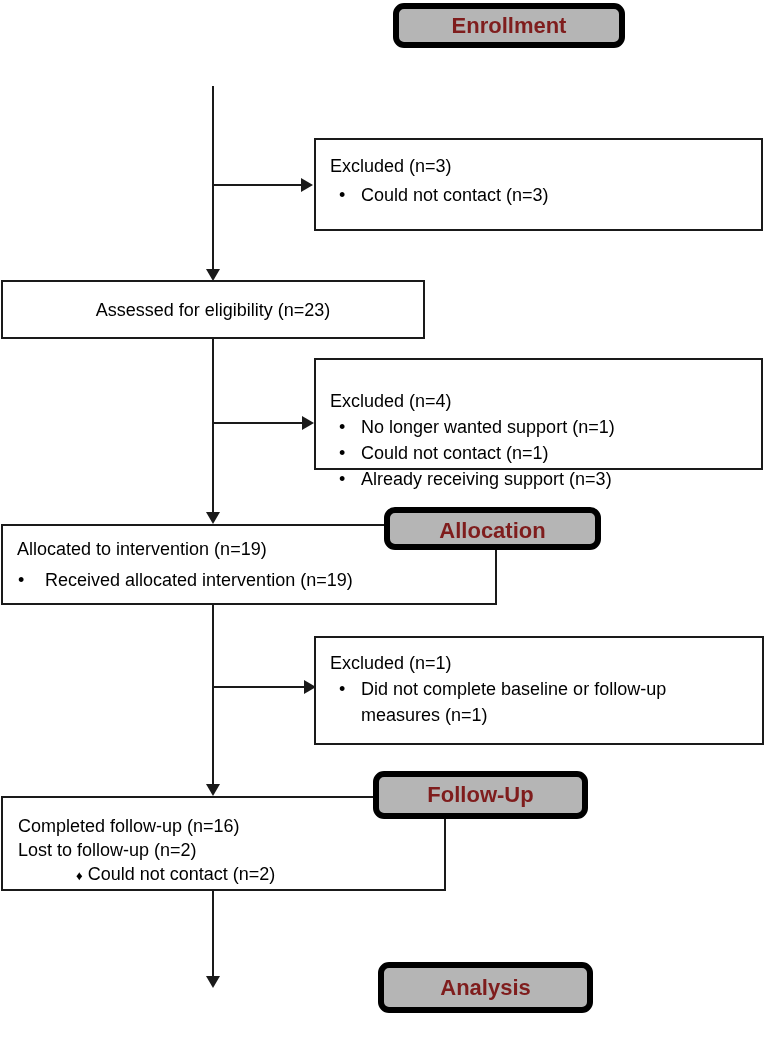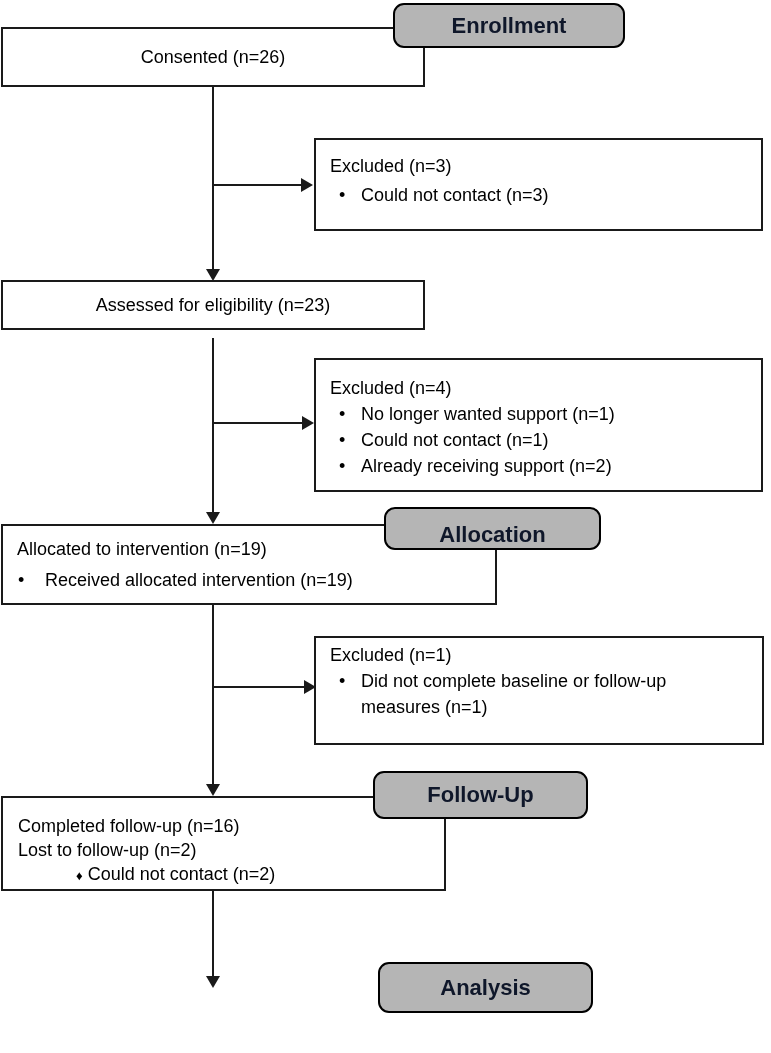--- a/index.html
+++ b/index.html
@@ -56,28 +56,28 @@
   }
   .diamond-line .dmarker {
     font-size: 13px;
     margin-right: 5px;
   }
   
   .hdr {
     position: absolute;
     box-sizing: border-box;
     background: #b5b5b5;
-    border: 2px solid #000000;
+    border: 6px solid #000000;
     border-radius: 11px;
     display: flex;
     align-items: center;
     justify-content: center;
     font-size: 22px;
     font-weight: 700;
-    color: #0f172a;
+    color: #7f1d1d;
     z-index: 3;
   }
   
   .vline {
     position: absolute;
     width: 2px;
     background: #1a1a1a;
     z-index: 1;
   }
   .hline {
@@ -120,61 +120,58 @@
   <div class="ah-right" style="left:302px; top:416px;"></div>
 
   <div class="vline" style="left:212px; top:603px; height:182px;"></div>
   <div class="ah-down" style="left:206px; top:784px;"></div>
   <div class="hline" style="left:213px; top:686px; width:91px;"></div>
   <div class="ah-right" style="left:304px; top:680px;"></div>
 
   <div class="vline" style="left:212px; top:890px; height:87px;"></div>
   <div class="ah-down" style="left:206px; top:976px;"></div>
 
-  <div class="box center" style="left:1px; top:27px; width:424px; height:60px;">
-    <span>Consented (n=26)</span>
-  </div>
 
   <div class="box padded" style="left:314px; top:138px; width:449px; height:93px; padding-top:13px;">
     <div>Excluded (n=3)</div>
     <div class="bullet" style="margin-top:3px;">
       <span class="marker">•</span>
       <span class="btxt">Could not contact (n=3)</span>
     </div>
   </div>
 
-  <div class="box center" style="left:1px; top:280px; width:424px; height:50px;">
+  <div class="box center" style="left:1px; top:280px; width:424px; height:59px;">
     <span>Assessed for eligibility (n=23)</span>
   </div>
 
-  <div class="box padded" style="left:314px; top:358px; width:449px; height:134px; padding-top:15px;">
+  <div class="box padded" style="left:314px; top:358px; width:449px; height:112px; padding-top:28px;">
     <div>Excluded (n=4)</div>
     <div class="bullet">
       <span class="marker">•</span>
       <span class="btxt">No longer wanted support (n=1)</span>
     </div>
     <div class="bullet">
       <span class="marker">•</span>
       <span class="btxt">Could not contact (n=1)</span>
     </div>
     <div class="bullet">
       <span class="marker">•</span>
-      <span class="btxt">Already receiving support (n=2)</span>
+      <span class="btxt">Already receiving support (n=3)</span>
     </div>
   </div>
 
   <div class="box padded" style="left:1px; top:524px; width:496px; height:81px; padding-top:10px;">
     <div>Allocated to intervention (n=19)</div>
     <div class="bullet tight" style="margin-top:5px;">
       <span class="marker">•</span>
       <span class="btxt">Received allocated intervention (n=19)</span>
     </div>
   </div>
 
-  <div class="box padded" style="left:314px; top:636px; width:450px; height:109px; padding-top:4px;">
+  <div class="box padded" style="left:314px; top:636px; width:450px; height:109px; padding-top:12px;">
     <div>Excluded (n=1)</div>
     <div class="bullet">
       <span class="marker">•</span>
       <span class="btxt" style="max-width:350px;">Did not complete baseline or follow-up measures (n=1)</span>
     </div>
   </div>
 
   <div class="box padded followup-lines" style="left:1px; top:796px; width:445px; height:95px; padding-top:16px; padding-left:15px;">
     <div>Completed follow-up (n=16)</div>
     <div>Lost to follow-up (n=2)</div>

